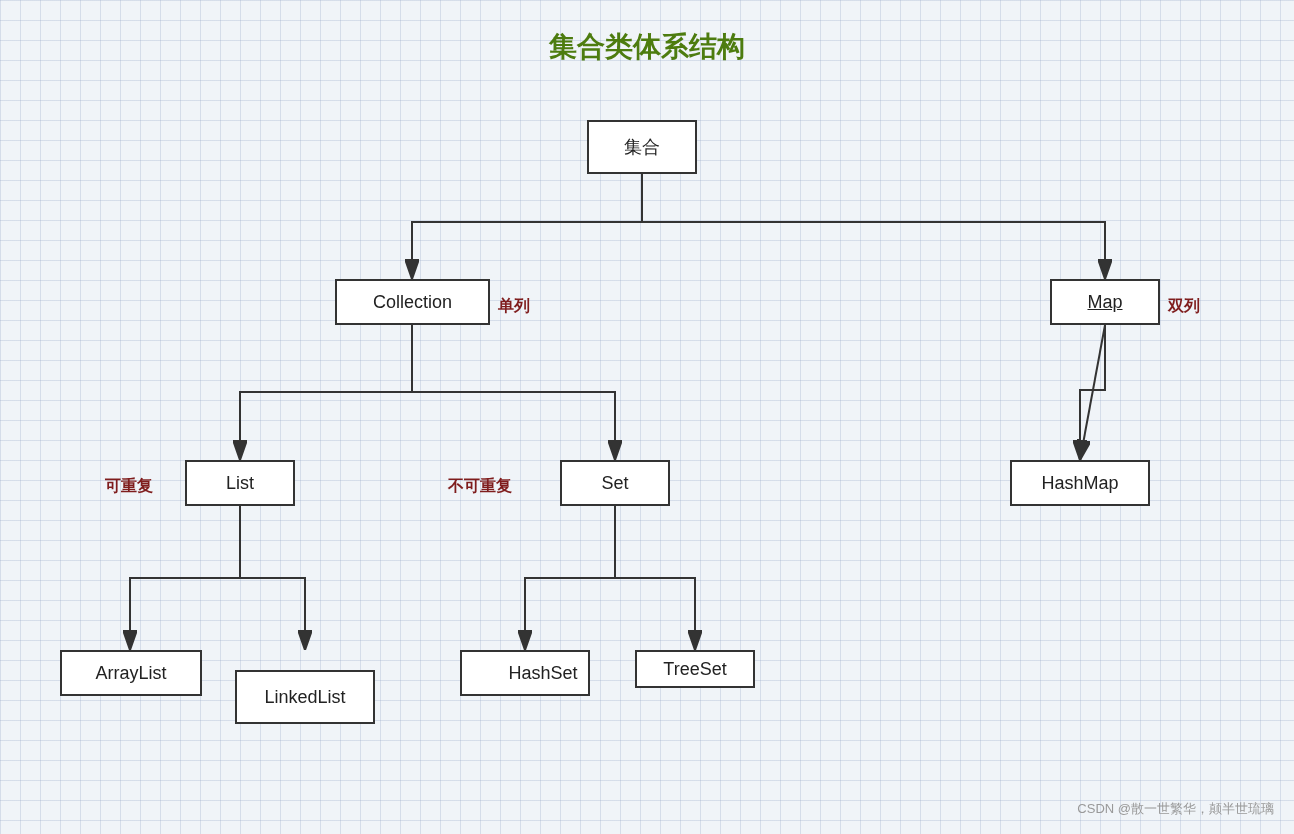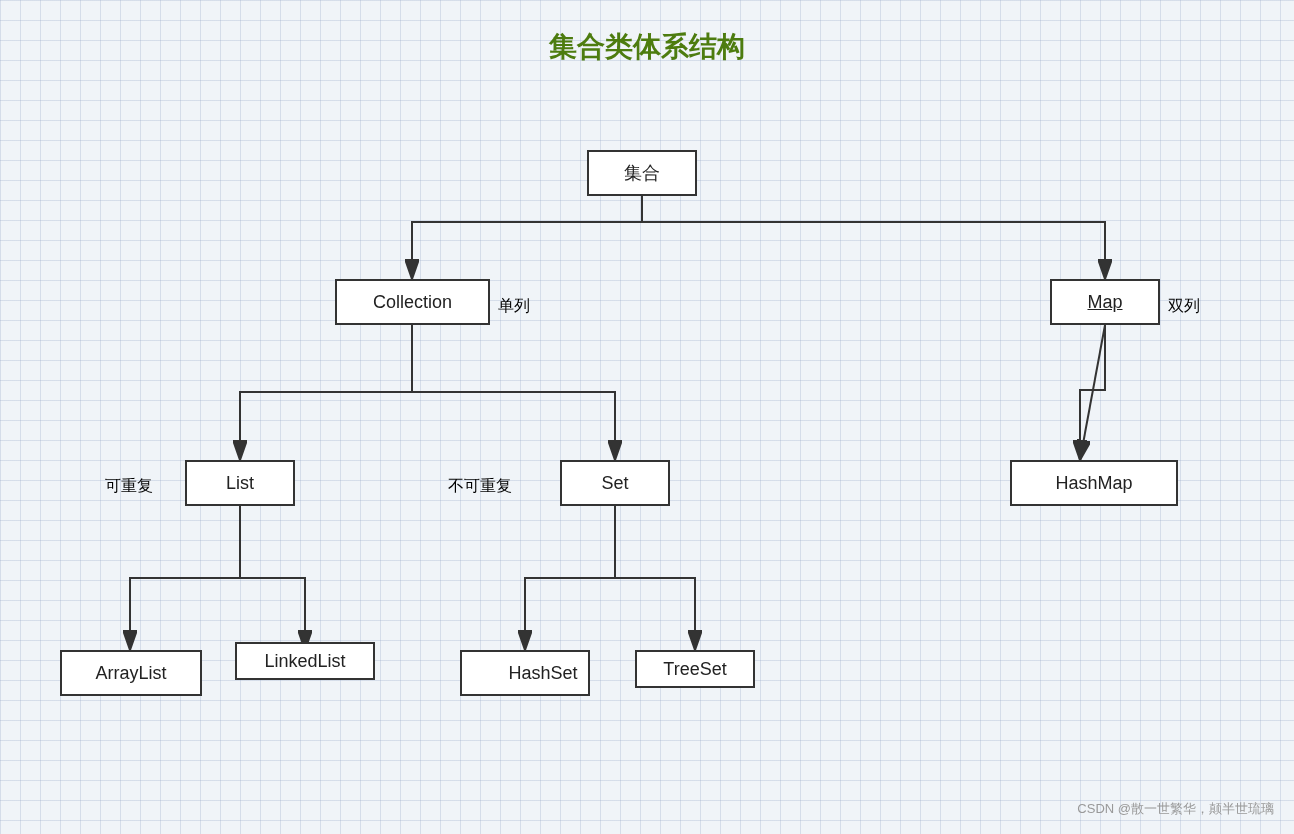--- a/index.html
+++ b/index.html
@@ -43,21 +43,22 @@
       align-items: center;
       justify-content: center;
       font-size: 18px;
       color: #222;
       white-space: nowrap;
     }
 
     .label {
       position: absolute;
       font-size: 16px;
-      color: #000000;
+      color: #7f1d1d;
+      font-weight: bold;
     }
 
     .watermark {
       position: absolute;
       bottom: 16px;
       right: 20px;
       font-size: 13px;
       color: #999;
     }
 
@@ -108,49 +109,49 @@
 
     <polyline points="240,506 240,578 130,578 130,650" marker-end="url(#arrowhead)"></polyline>
 
     <polyline points="240,506 240,578 305,578 305,650" marker-end="url(#arrowhead)"></polyline>
 
     <polyline points="615,506 615,578 525,578 525,650" marker-end="url(#arrowhead)"></polyline>
 
     <polyline points="615,506 615,578 695,578 695,650" marker-end="url(#arrowhead)"></polyline>
   </svg>
 
-  <div class="node" style="left:587px; top:120px; width:110px; height:46px;margin-top:30px;">
+  <div class="node" style="left:587px; top:120px; width:110px; height:54px;">
     <span>集合</span>
   </div>
 
   <div class="node" style="left:335px; top:279px; width:155px; height:46px;">
     <span>Collection</span>
   </div>
 
   <div class="node" style="left:1050px; top:279px; width:110px; height:46px;text-decoration:underline;">
     <span>Map</span>
   </div>
 
   <div class="node" style="left:185px; top:460px; width:110px; height:46px;">
     <span>List</span>
   </div>
 
   <div class="node" style="left:560px; top:460px; width:110px; height:46px;">
     <span>Set</span>
   </div>
 
-  <div class="node" style="left:1010px; top:460px; width:168px; height:46px;">
+  <div class="node" style="left:1010px; top:460px; width:140px; height:46px;">
     <span>HashMap</span>
   </div>
 
   <div class="node" style="left:60px; top:650px; width:142px; height:46px;">
     <span>ArrayList</span>
   </div>
 
-  <div class="node" style="left:235px; top:642px; width:140px; height:38px;">
+  <div class="node" style="left:235px; top:670px; width:140px; height:54px;">
     <span>LinkedList</span>
   </div>
 
   <div class="node" style="left:460px; top:650px; width:130px; height:46px;padding-left:36px;">
     <span>HashSet</span>
   </div>
 
   <div class="node" style="left:635px; top:650px; width:120px; height:38px;">
     <span>TreeSet</span>
   </div>

